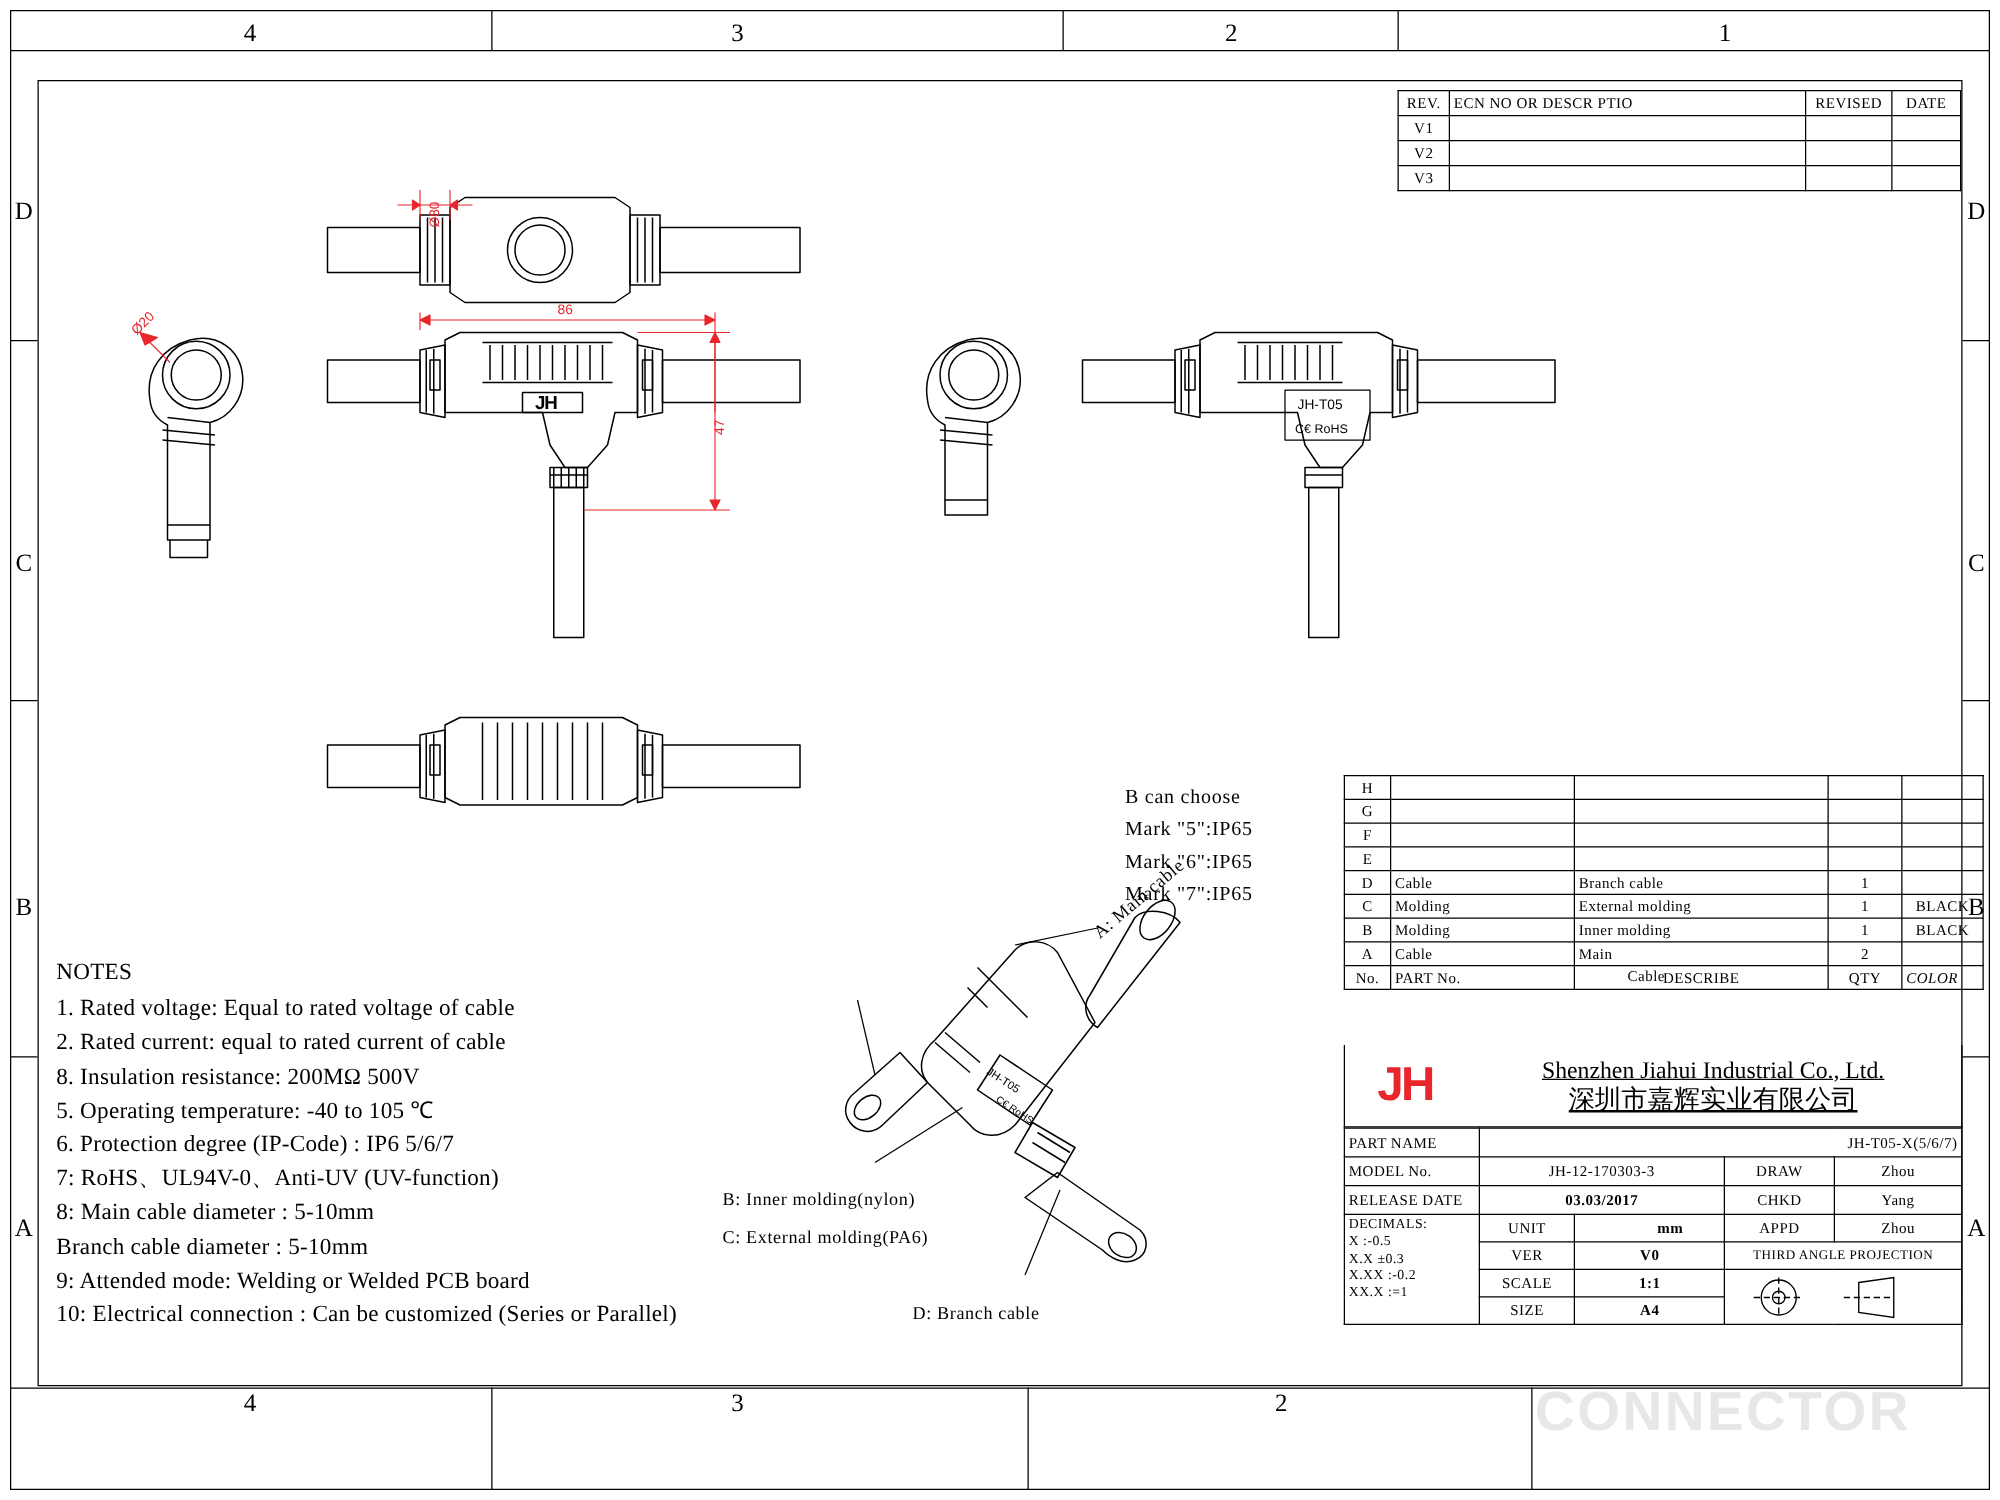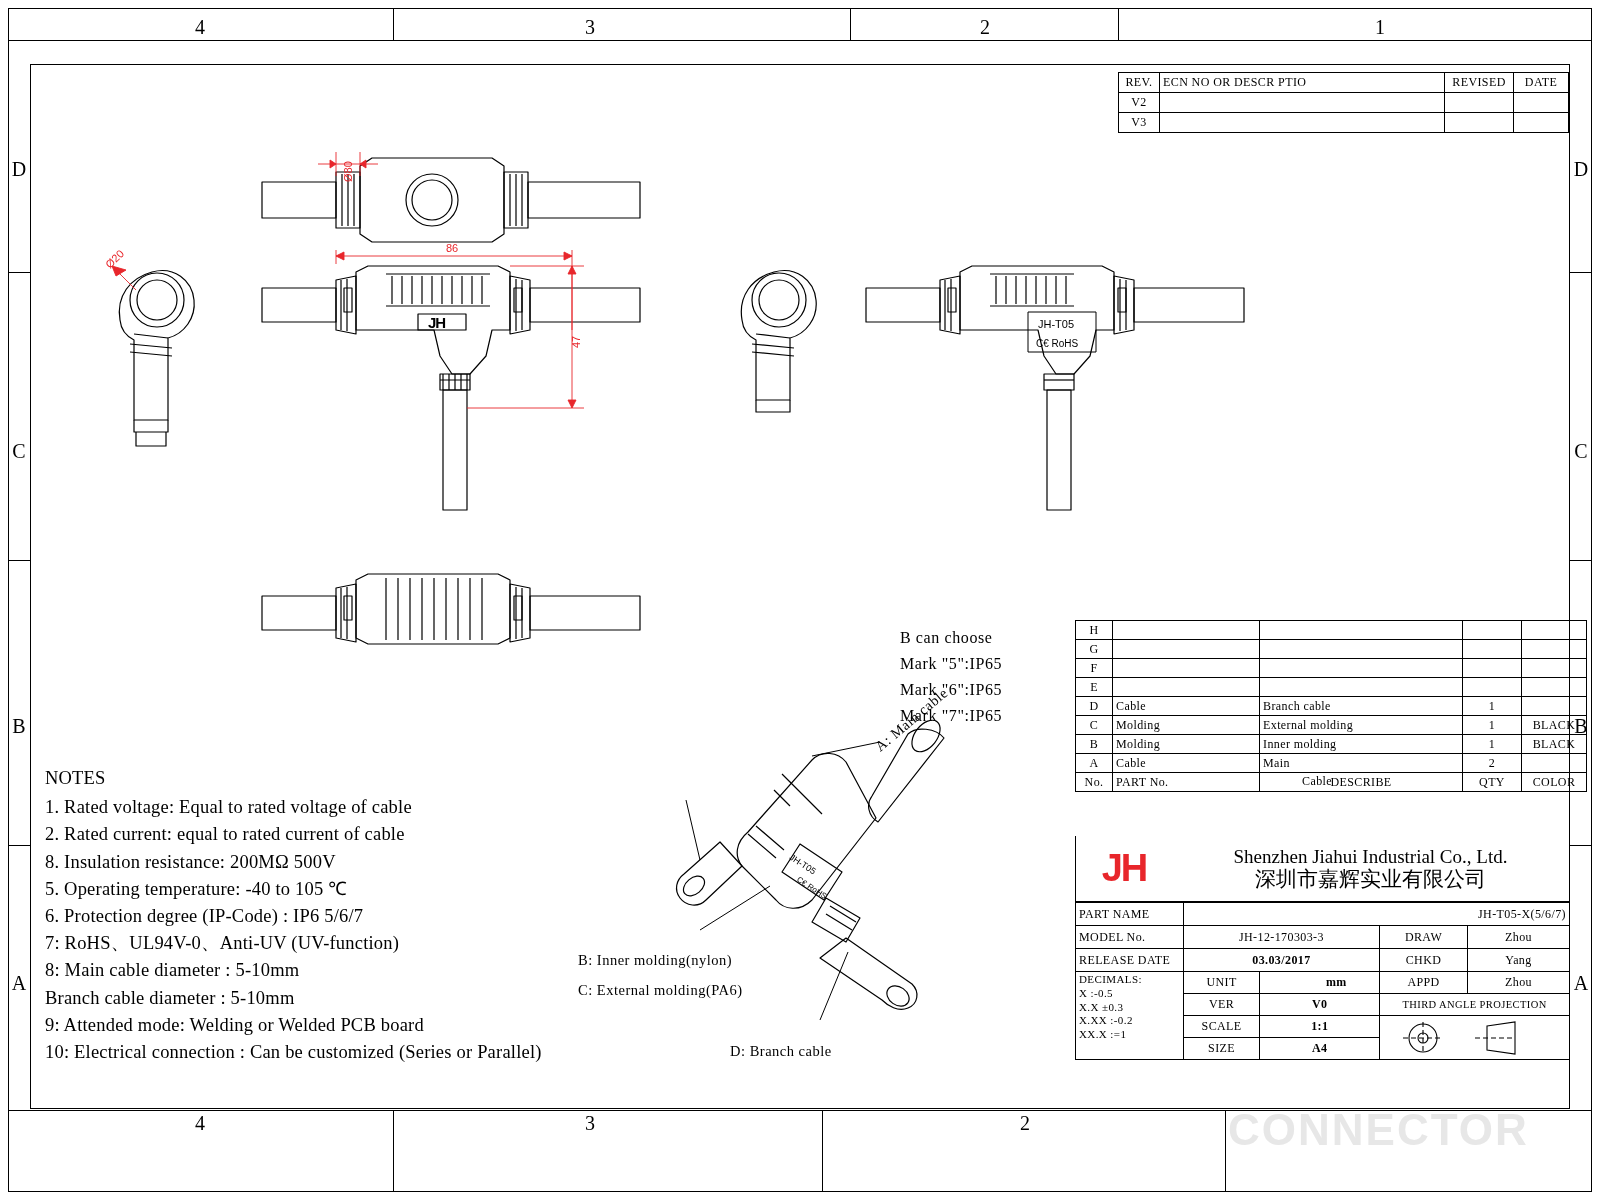--- a/index.html
+++ b/index.html
@@ -100,20 +100,21 @@
     color: #e8262b;
     font-weight: bold;
     font-size: 38px;
     font-family: "Liberation Sans", sans-serif;
     letter-spacing: -2px;
   }
   .company-names {
     flex: 1;
     text-align: center;
     line-height: 1.15;
+    text-decoration: underline;
   }
   .company-en { font-size: 19px; }
   .company-cn { font-size: 21px; }
   
   #notes {
     position: absolute;
     left: 45px; top: 765px;
     font-size: 18.5px;
     line-height: 1.47;
     letter-spacing: 0.2px;
@@ -385,20 +386,26 @@
 
   <table class="dwg" id="rev-block">
     <tbody>
         <tr>
       <td style="width:34px; text-align:center;">REV.</td>
       <td style="width:278px;">ECN NO OR DESCR PTIO</td>
       <td style="width:62px; text-align:center;">REVISED</td>
       <td style="width:48px; text-align:center;">DATE</td>
     </tr>
     <tr>
+      <td style="text-align:center;">V1</td>
+      <td></td>
+      <td></td>
+      <td></td>
+    </tr>
+    <tr>
       <td style="text-align:center;">V2</td>
       <td></td>
       <td></td>
       <td></td>
     </tr>
     <tr>
       <td style="text-align:center;">V3</td>
       <td></td>
       <td></td>
       <td></td>
@@ -465,21 +472,21 @@
       <td style="text-align:center;"></td>
     </tr>
     <tr>
       <td style="text-align:center;">No.</td>
       <td>PART No.</td>
       <td style="text-align:center; position:relative;">
         <span>DESCRIBE</span>
         <span style="position:absolute; left:42px; top:1px; font-size:12px;">Cable</span>
       </td>
       <td style="text-align:center;">QTY</td>
-      <td style="text-align:center;">COLOR</td>
+      <td style="text-align:left;font-style:italic;">COLOR</td>
     </tr>
   </tbody>
     </table>
 
   <div id="title-block">
     <div class="company-row">
       <div class="jh-logo">
         <span class="jh">JH</span>
       </div>
       <div class="company-names">

